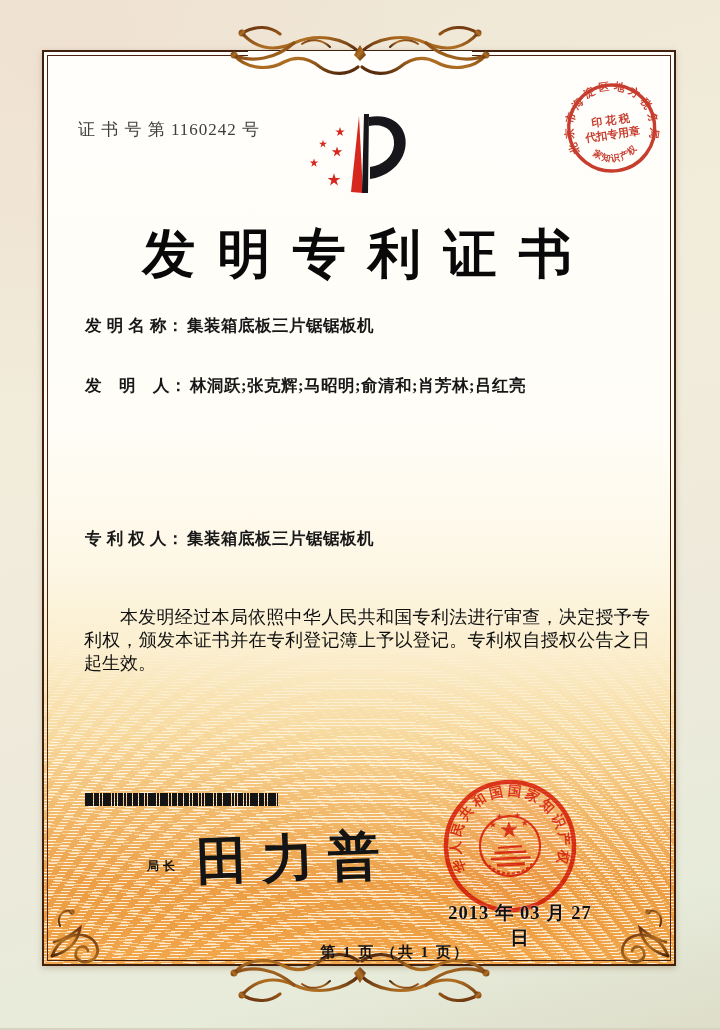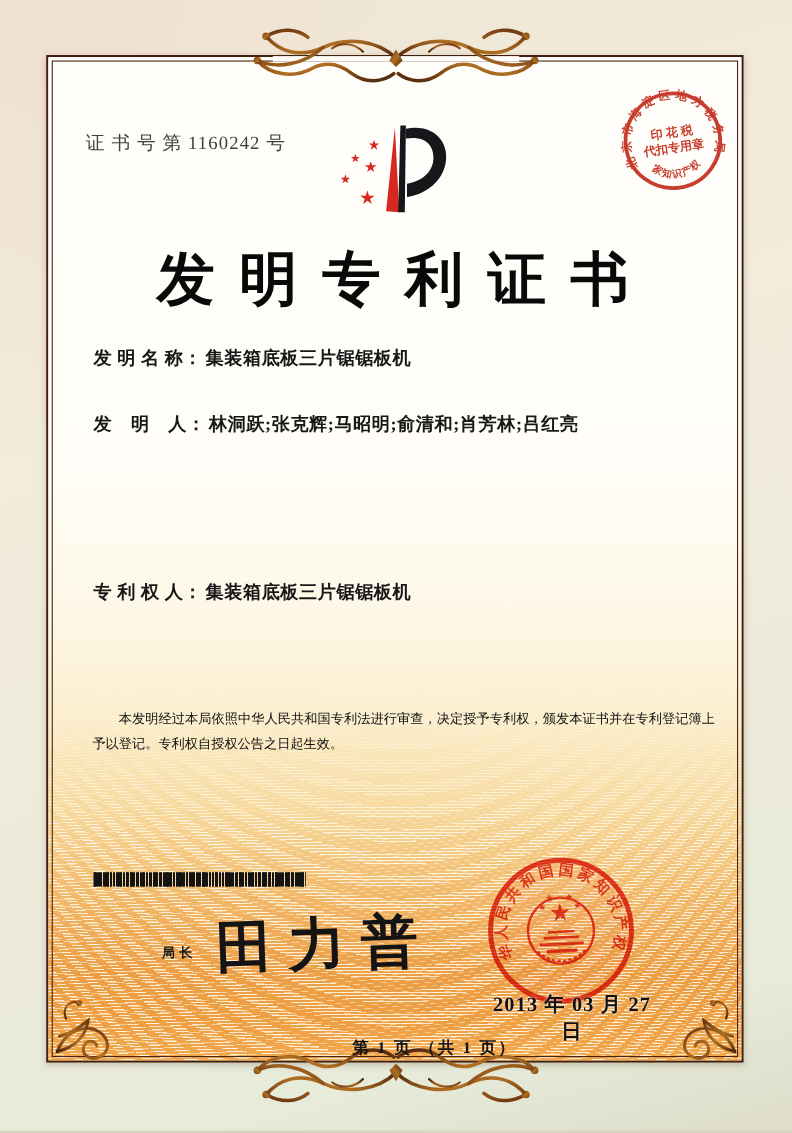--- a/index.html
+++ b/index.html
@@ -33,21 +33,21 @@
   }
   
   .cert-no{position:absolute; left:78px; top:118px; font-size:17px; color:#3e3e3e; letter-spacing:1px;}
   .title{
     position:absolute; left:42px; width:630px; top:219px; text-align:center;
     font-size:53px; font-weight:700; color:#090909; letter-spacing:.42em; text-indent:.42em;
     font-family:"Liberation Serif","DejaVu Serif",serif;
   }
   .field{position:absolute; left:85px; font-size:16.5px; font-weight:600; color:#171717; letter-spacing:.5px; white-space:nowrap;}
   .field .val{margin-left:3px;}
-  .body-text{position:absolute; left:84px; top:606px; width:566px; font-size:12px; line-height:23px; color:#0f0f0f;margin-top:36px;}
+  .body-text{position:absolute; left:84px; top:606px; width:566px; font-size:18px; line-height:23px; color:#0f0f0f;}
   .body-text p{margin:0; text-indent:2em; text-align:justify;}
   .barcode{
     position:absolute; left:85px; top:793px; width:193px; height:13px;
     background-image:
       repeating-linear-gradient(90deg,#141414 0 2px,transparent 2px 3px),
       repeating-linear-gradient(90deg,#141414 0 1px,transparent 1px 5px),
       repeating-linear-gradient(90deg,#141414 0 3px,transparent 3px 11px);
     background-color:rgba(255,255,255,.15);
   }
   .sig-title{position:absolute; left:147px; top:858px; font-size:12px; font-weight:700; letter-spacing:4px; color:#161616;}

